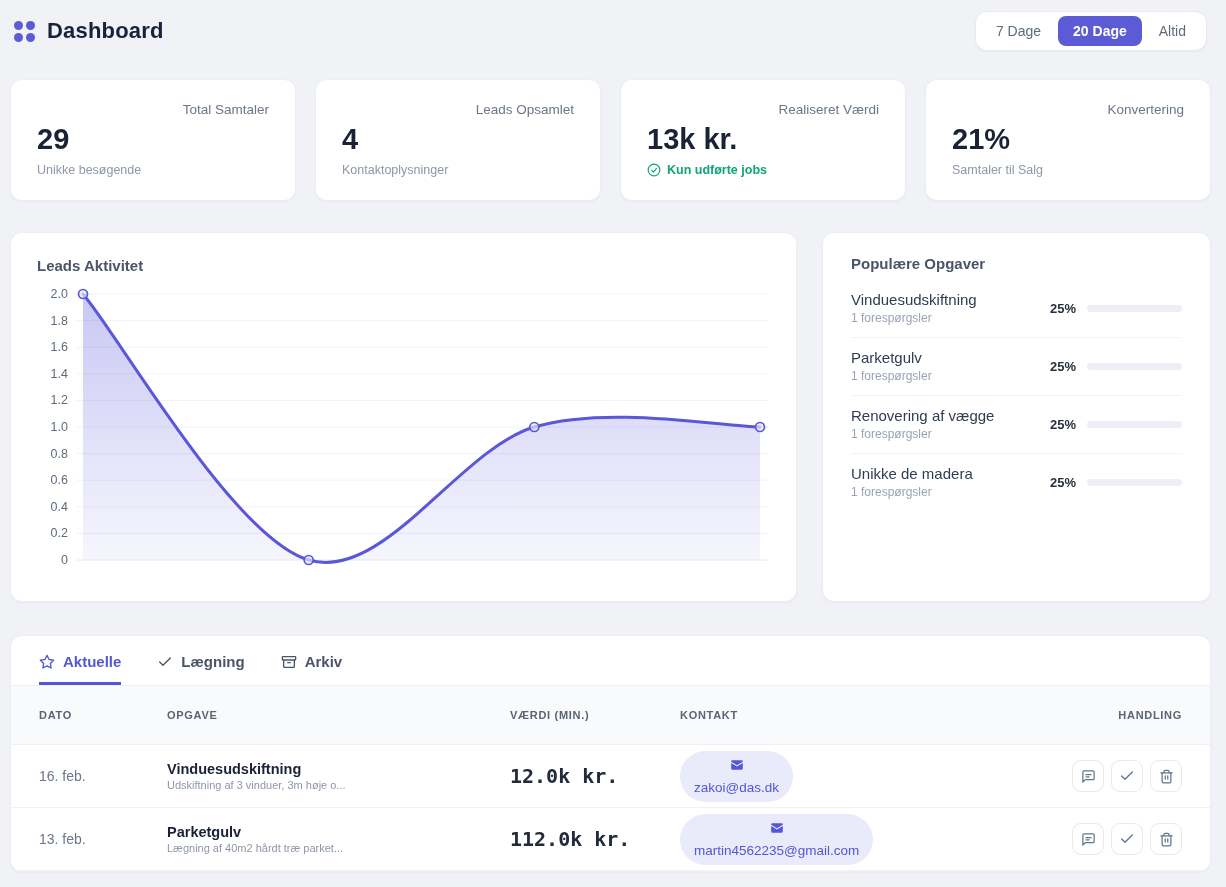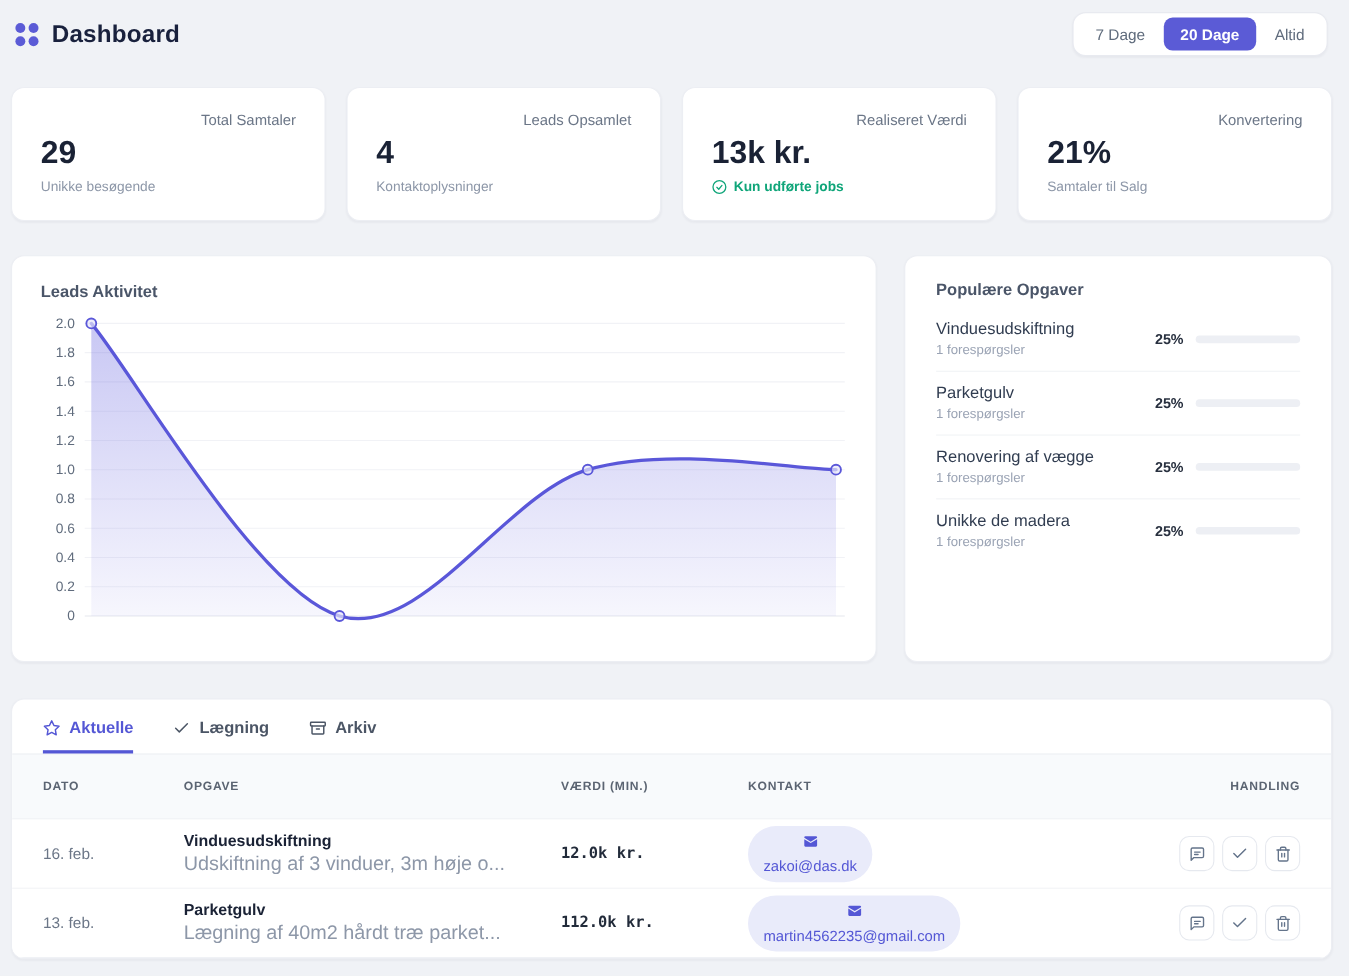--- a/index.html
+++ b/index.html
@@ -57,22 +57,22 @@
   .tab.active { color:#5457d5; border-bottom-color:#5457d5; }
   .tab .icn { display:inline-flex; line-height:0; }
 
   .thead { display:grid; grid-template-columns:128px 343px 170px 1fr 132px; padding:15px 28px; background:#f8fafc; border-top:1px solid #eef0f4; border-bottom:1px solid #eef0f4; height:60px; align-items:center; }
   .th { font-size:11px; font-weight:bold; letter-spacing:.7px; color:#5b6472; }
   .th:last-child { text-align:right; }
 
   .trow { display:grid; grid-template-columns:128px 343px 170px 1fr 132px; padding:0 28px; height:63px; align-items:center; border-bottom:1px solid #f0f2f6; background:#fff; }
   .td-date { font-size:14px; color:#6b7687; }
   .td-task-name { font-size:14.5px; font-weight:bold; color:#1a2235; }
-  .td-task-desc { font-size:18px; color:#8d97a8; margin-top:2px; }
-  .td-value { font-family:"DejaVu Sans Mono", monospace; font-weight:bold; font-size:14px; color:#222b3a; }
+  .td-task-desc { font-size:11px; color:#8d97a8; margin-top:2px; }
+  .td-value { font-family:"DejaVu Sans Mono", monospace; font-weight:bold; font-size:20px; color:#222b3a; }
   .pill { display:inline-flex; align-items:center; gap:8px; background:#e9ebfa; color:#5457d5; border-radius:999px; padding:7px 14px; font-size:13.5px; cursor:pointer;flex-direction:column; }
   .actions { display:flex; gap:7px; justify-content:flex-end; }
   .act-btn { width:32px; height:32px; display:inline-flex; align-items:center; justify-content:center; background:#fff; border:1px solid #e6e9ef; border-radius:9px; cursor:pointer; color:#64748b; }
   svg { display:block; }
 </style>
 </head>
 <body>
 
 <div class="page">
 

